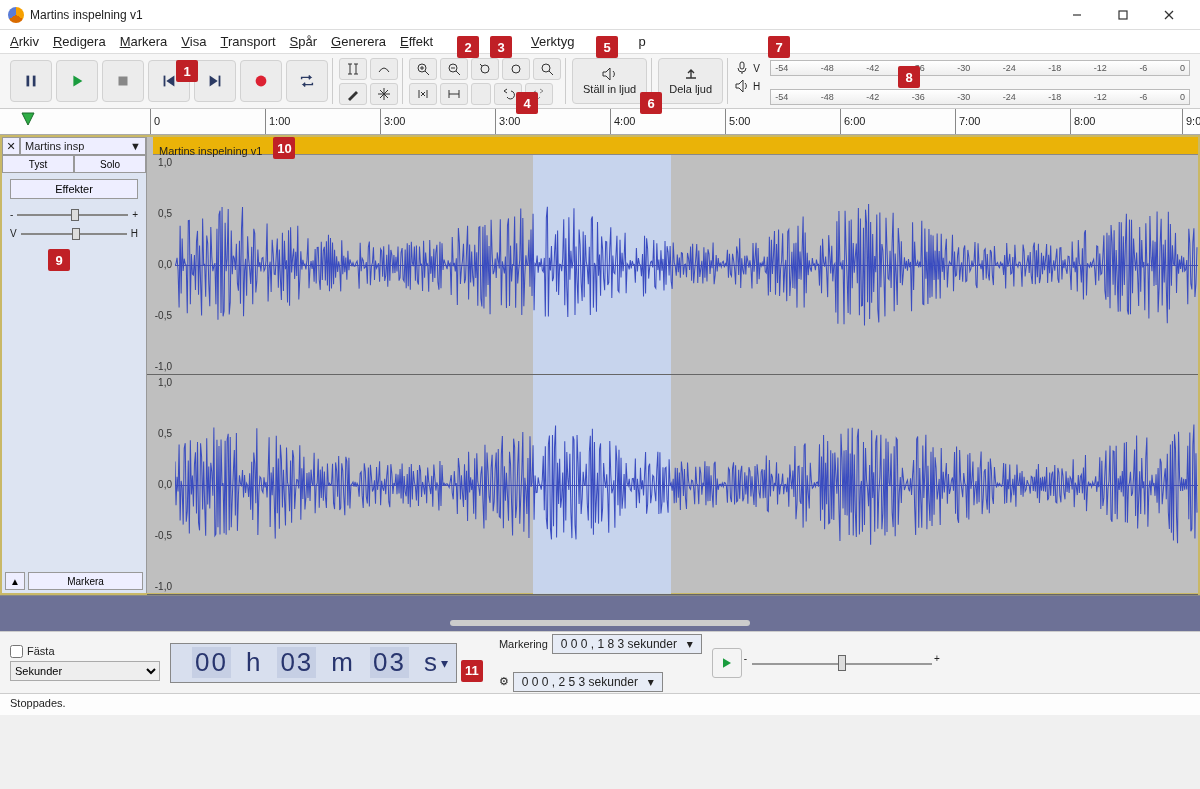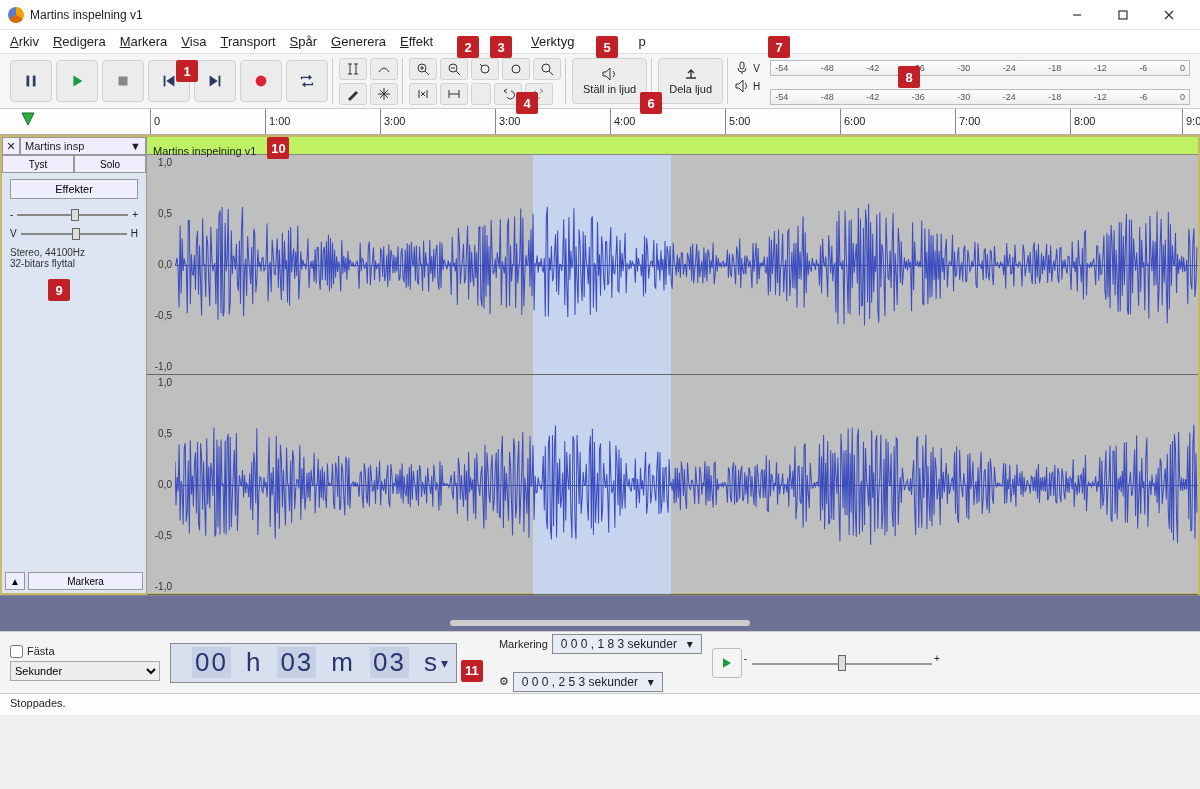--- a/index.html
+++ b/index.html
@@ -50,21 +50,21 @@
 .tcbtns button{flex:1;height:18px;border:1px solid #999;background:#eef;font-size:10px;}
 .effbtn{margin:6px 8px;height:20px;border:1px solid #999;background:#eef;font-size:11px;}
 .slider{margin:4px 8px;display:flex;align-items:center;gap:4px;font-size:10px;}
 .slider .track{flex:1;height:2px;background:#888;position:relative;}
 .slider .thumb{position:absolute;left:48%;top:-5px;width:8px;height:12px;background:#ddd;border:1px solid #666;}
 .tinfo{padding:4px 8px;font-size:10px;color:#333;}
 .tbottom{margin-top:auto;display:flex;gap:3px;padding:3px;}
 .tbottom button{height:18px;border:1px solid #999;background:#eef;font-size:10px;}
 
 .waves{ flex:1; position:relative; background:#bfbfbf;}
-.tracktitle{height:18px;background:#bef264;border-bottom:1px solid #888;font-size:11px;padding:2px 6px;}
+.tracktitle{height:18px;background:#eab308;border-bottom:1px solid #888;font-size:11px;padding:2px 6px;margin-left:6px;}
 .channel{height:220px;position:relative;border-bottom:1px solid #666;}
 .channel .ylabels{position:absolute;left:0;top:0;bottom:0;width:28px;display:flex;flex-direction:column;justify-content:space-between;font-size:10px;padding:2px 0;text-align:right;padding-right:3px; color:#333;}
 .channel .wavearea{position:absolute;left:28px;right:0;top:0;bottom:0;}
 .channel .midline{position:absolute;left:0;right:0;top:50%;height:1px;background:#4a4fa8;}
 .selection{position:absolute;top:0;bottom:0;background:rgba(200,215,245,0.85);}
 .wavesvg{position:absolute;left:0;top:0;width:100%;height:100%;}
 
 
 .hscroll{height:36px;background:#6d7196;border-top:1px solid #888;}
 .graythumb{height:6px;background:#ccc;margin:24px auto 0;width:300px;border-radius:3px;}
@@ -385,24 +385,20 @@
         </div>
         <span>+</span>
     </div>
     <div class="slider">
       <span>V</span>
         <div class="track">
           <div class="thumb"></div>
         </div>
         <span>H</span>
     </div>
-    <div class="tinfo">
-      <div>Stereo, 44100Hz</div>
-      <div>32-bitars flyttal</div>
-    </div>
     <div class="badge" style="position:relative;left:46px;top:6px;margin-bottom:-22px;">9</div>
     <div class="tbottom">
       <button style="width:20px">▲</button>
       <button style="flex:1">Markera</button>
     </div>
   </div>
 
   <div class="waves">
     <div class="tracktitle"><span>Martins inspelning v1</span>
       <span class="badge" style="position:relative;display:inline-flex;left:8px;top:-2px;">10</span>

